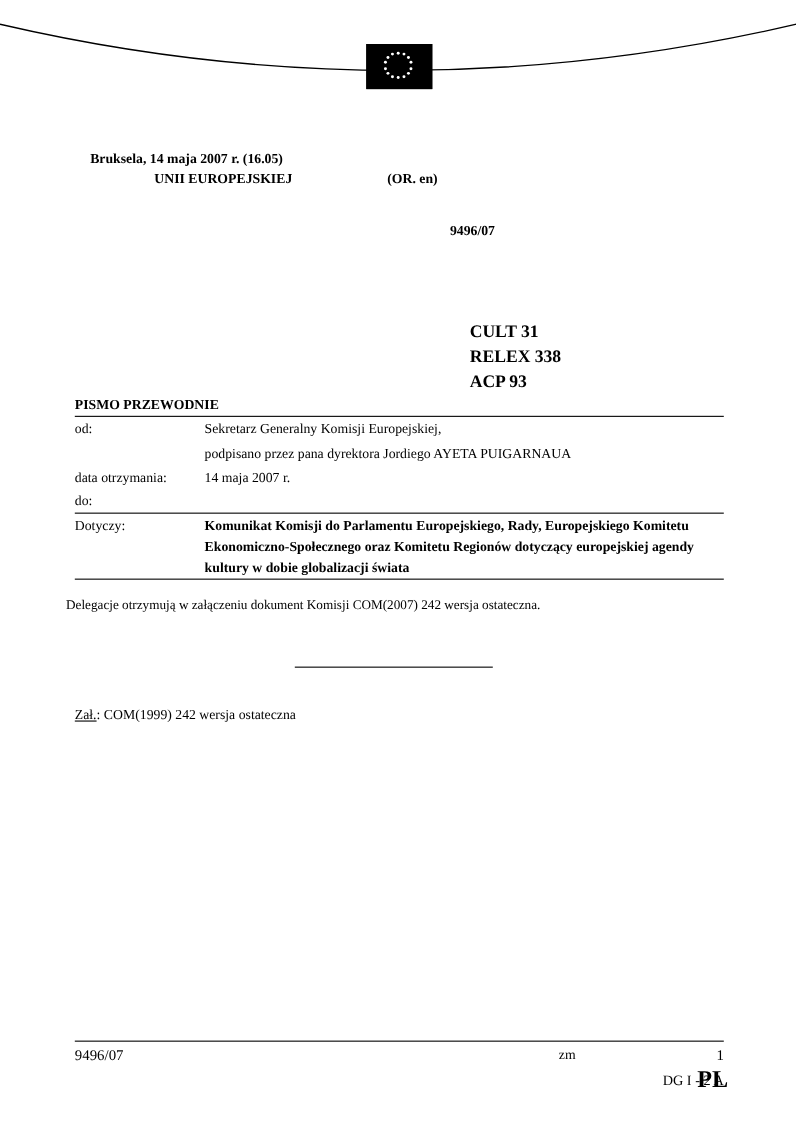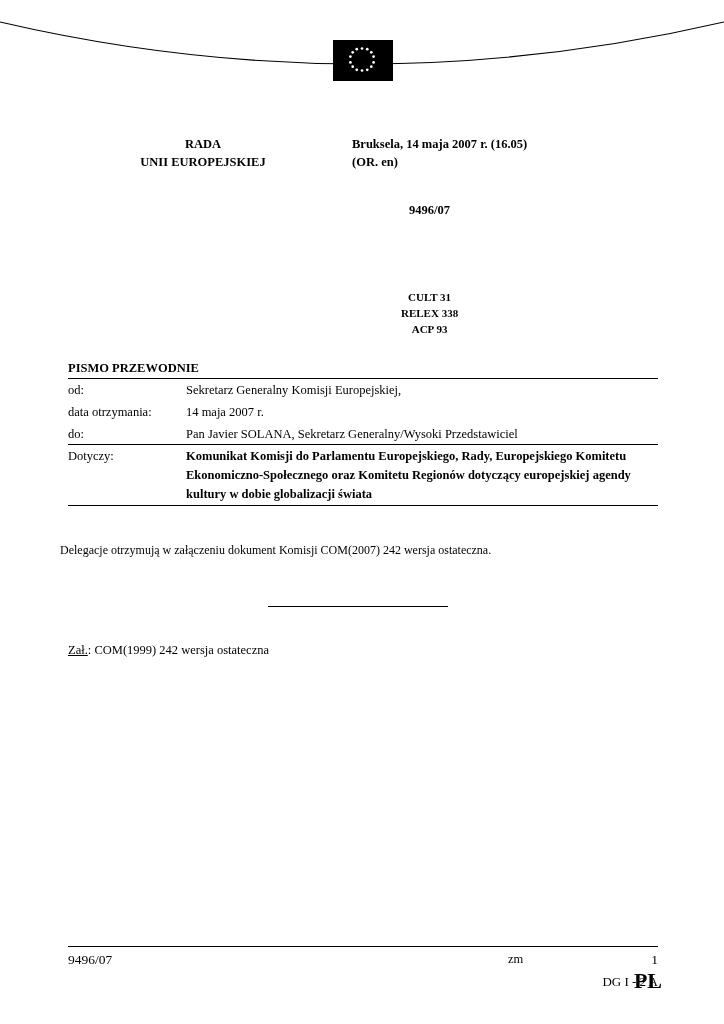--- a/index.html
+++ b/index.html
@@ -71,26 +71,25 @@
   .docnum {
     position: absolute;
     left: 409px;
     top: 203px;
     font-size: 12.5px;
     font-weight: bold;
   }
 
   .codes {
     position: absolute;
-    left: 401px;
+    left: 427px;
     top: 290px;
-    font-size: 11px;
+    font-size: 16px;
     font-weight: bold;
     line-height: 1.45;
-    text-align: center;
   }
 
   
   .cover-title {
     position: absolute;
     left: 68px;
     top: 361px;
     font-size: 12.5px;
     font-weight: bold;
   }
@@ -226,21 +225,20 @@
         <circle cx="16.4" cy="21.4" r="1.35"></circle>
         <circle cx="16.4" cy="15.6" r="1.35"></circle>
         <circle cx="18.7" cy="11.3" r="1.35"></circle>
         <circle cx="22.75" cy="8.2" r="1.35"></circle>
       </g>
     </svg>
   </div>
 
   <div class="header">
     <div class="hdr-row">
-      <div class="hdr-left">RADA</div>
       <div class="hdr-right">Bruksela, 14 maja 2007 r. (16.05)</div>
     </div>
     <div class="hdr-row">
       <div class="hdr-left">UNII EUROPEJSKIEJ</div>
       <div class="hdr-right">(OR. en)</div>
     </div>
   </div>
 
   <div class="docnum">9496/07</div>
 
@@ -252,26 +250,29 @@
 
   <div class="cover-title">PISMO PRZEWODNIE</div>
 
   <div class="table">
     <div class="rule"></div>
     <div class="trow">
       <div class="tlabel">od:</div>
       <div class="tvalue">Sekretarz Generalny Komisji Europejskiej,</div>
     </div>
     <div class="trow">
+      <div class="tlabel"></div>
+      <div class="tvalue">podpisano przez pana dyrektora Jordiego AYETA PUIGARNAUA</div>
+    </div>
+    <div class="trow">
       <div class="tlabel">data otrzymania:</div>
       <div class="tvalue">14 maja 2007 r.</div>
     </div>
     <div class="trow">
       <div class="tlabel">do:</div>
-      <div class="tvalue">Pan Javier SOLANA, Sekretarz Generalny/Wysoki Przedstawiciel</div>
     </div>
     <div class="rule"></div>
     <div class="trow">
       <div class="tlabel">Dotyczy:</div>
       <div class="tvalue bold">Komunikat Komisji do Parlamentu Europejskiego, Rady, Europejskiego Komitetu Ekonomiczno-Społecznego oraz Komitetu Regionów dotyczący europejskiej agendy kultury w dobie globalizacji świata</div>
     </div>
     <div class="rule"></div>
   </div>
 
   <div class="body-para">Delegacje otrzymują w załączeniu dokument Komisji COM(2007) 242 wersja ostateczna.</div>

